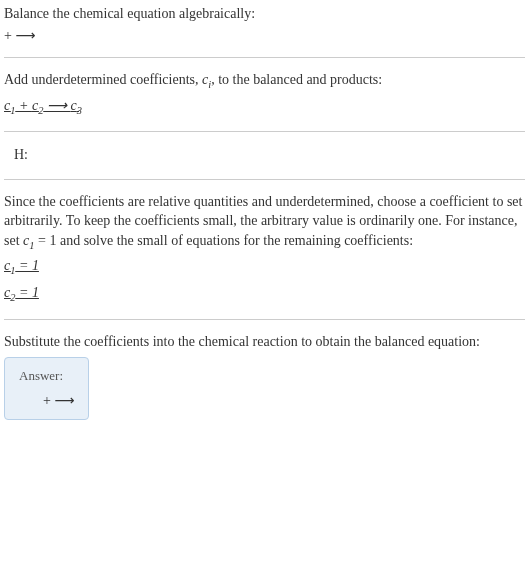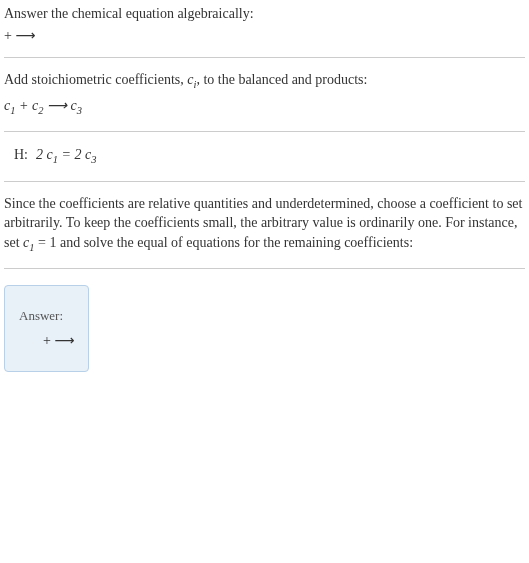--- a/index.html
+++ b/index.html
@@ -24,20 +24,21 @@
       margin: 12px 0;
     }
     .text-line {
       line-height: 1.4;
       margin-bottom: 2px;
     }
     .equation-line {
       font-style: italic;
       line-height: 1.6;
       margin: 2px 0;
+      text-decoration: underline;
     }
     .sub {
       font-size: 0.75em;
       vertical-align: sub;
       font-style: italic;
     }
     .italic {
       font-style: italic;
     }
     .atom-table {
@@ -54,72 +55,76 @@
       padding-right: 8px;
     }
     .atom-eq {
       font-style: italic;
     }
     .answer-box {
       display: inline-block;
       background: #e8f0f8;
       border: 1px solid #b8d0e8;
       border-radius: 4px;
-      padding: 22px 14px;
+      padding: 10px 14px;
       margin-top: 4px;
     }
     .answer-label {
       margin-bottom: 8px;
       color: #555;
       font-size: 13px;
     }
     .answer-eq {
       padding-left: 24px;
     }
   </style>
 </head>
 <body>
 
 <div class="section">
-  <div class="text-line">Answer the chemical equation algebraically:</div>
+  <div class="text-line">Balance the chemical equation algebraically:</div>
   <div class="text-line"> + ⟶ </div>
 </div>
 
 <hr class="divider">
 
 <div class="section">
   <div class="text-line">
-    <span>Add stoichiometric coefficients, </span><span class="italic">c</span><span class="sub">i</span><span>, to the balanced and products:</span>
+    <span>Add underdetermined coefficients, </span><span class="italic">c</span><span class="sub">i</span><span>, to the balanced and products:</span>
   </div>
   <div class="equation-line">
     <span>c</span><span class="sub">1</span><span> + </span><span>c</span><span class="sub">2</span><span> ⟶ </span><span>c</span><span class="sub">3</span>
   </div>
 </div>
 
 <hr class="divider">
 
 <div class="section">
   <div class="atom-table">
     <div class="atom-row">
       <div class="atom-label">H:</div>
-      <div class="atom-eq">
-        <span>2 </span><span>c</span><span class="sub">1</span><span> = </span><span>2 </span><span>c</span><span class="sub">3</span>
-      </div>
     </div>
   </div>
 </div>
 
 <hr class="divider">
 
 <div class="section">
   <div class="text-line">
-    <span>Since the coefficients are relative quantities and underdetermined, choose a coefficient to set arbitrarily. To keep the coefficients small, the arbitrary value is ordinarily one. For instance, set </span><span class="italic">c</span><span class="sub">1</span><span> = 1</span><span> and solve the equal of equations for the remaining coefficients:</span>
+    <span>Since the coefficients are relative quantities and underdetermined, choose a coefficient to set arbitrarily. To keep the coefficients small, the arbitrary value is ordinarily one. For instance, set </span><span class="italic">c</span><span class="sub">1</span><span> = 1</span><span> and solve the small of equations for the remaining coefficients:</span>
+  </div>
+  <div class="equation-line">
+    <span>c</span><span class="sub">1</span><span> = 1</span>
+  </div>
+  <div class="equation-line">
+    <span>c</span><span class="sub">2</span><span> = 1</span>
   </div>
 </div>
 
 <hr class="divider">
 
 <div class="section">
+  <div class="text-line">Substitute the coefficients into the chemical reaction to obtain the balanced equation:</div>
   <div class="answer-box">
     <div class="answer-label">Answer:</div>
     <div class="answer-eq"> + ⟶ </div>
   </div>
 </div>
 
 </body></html>

